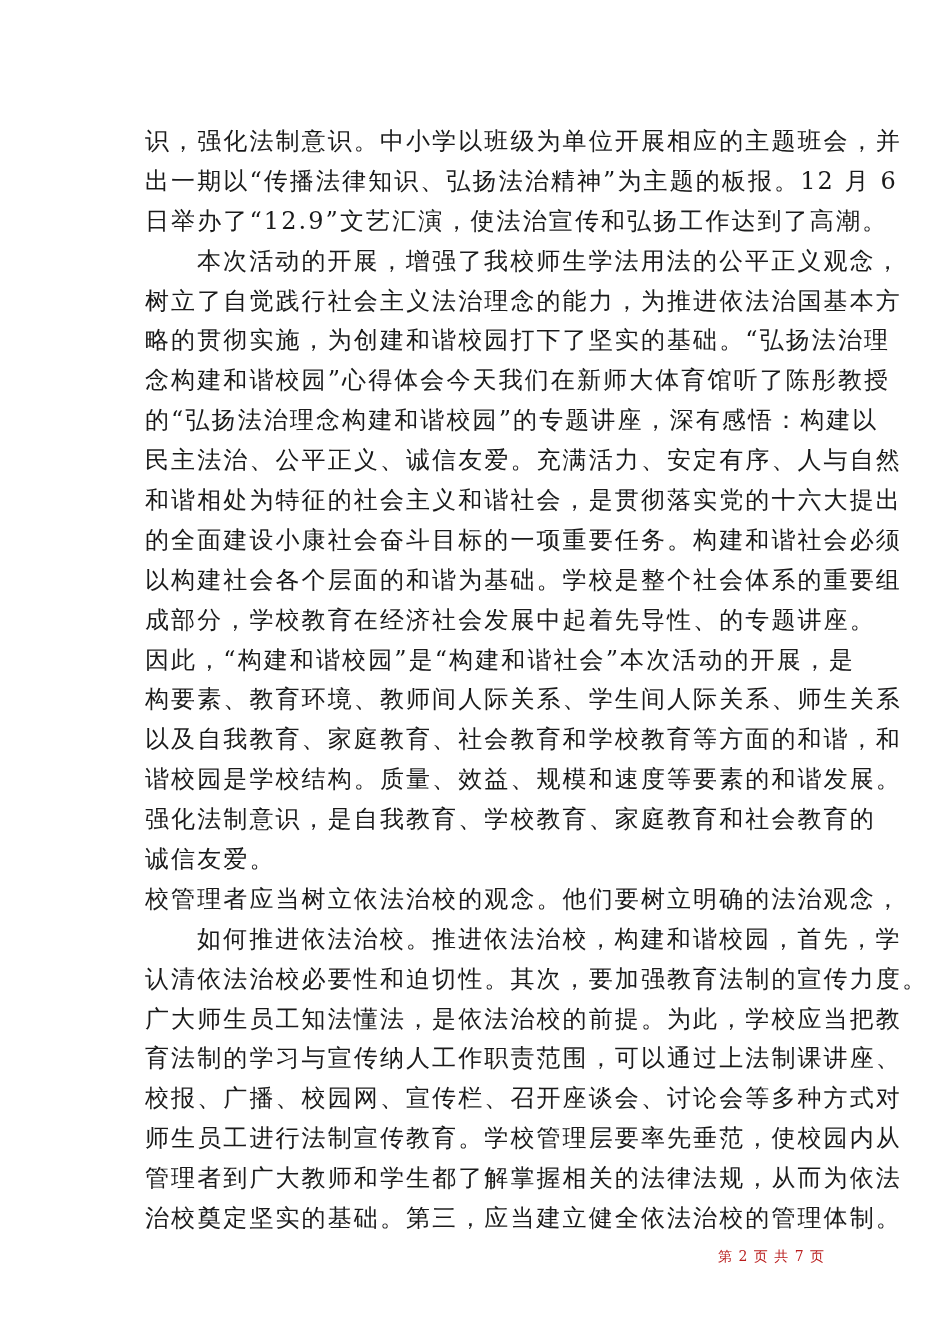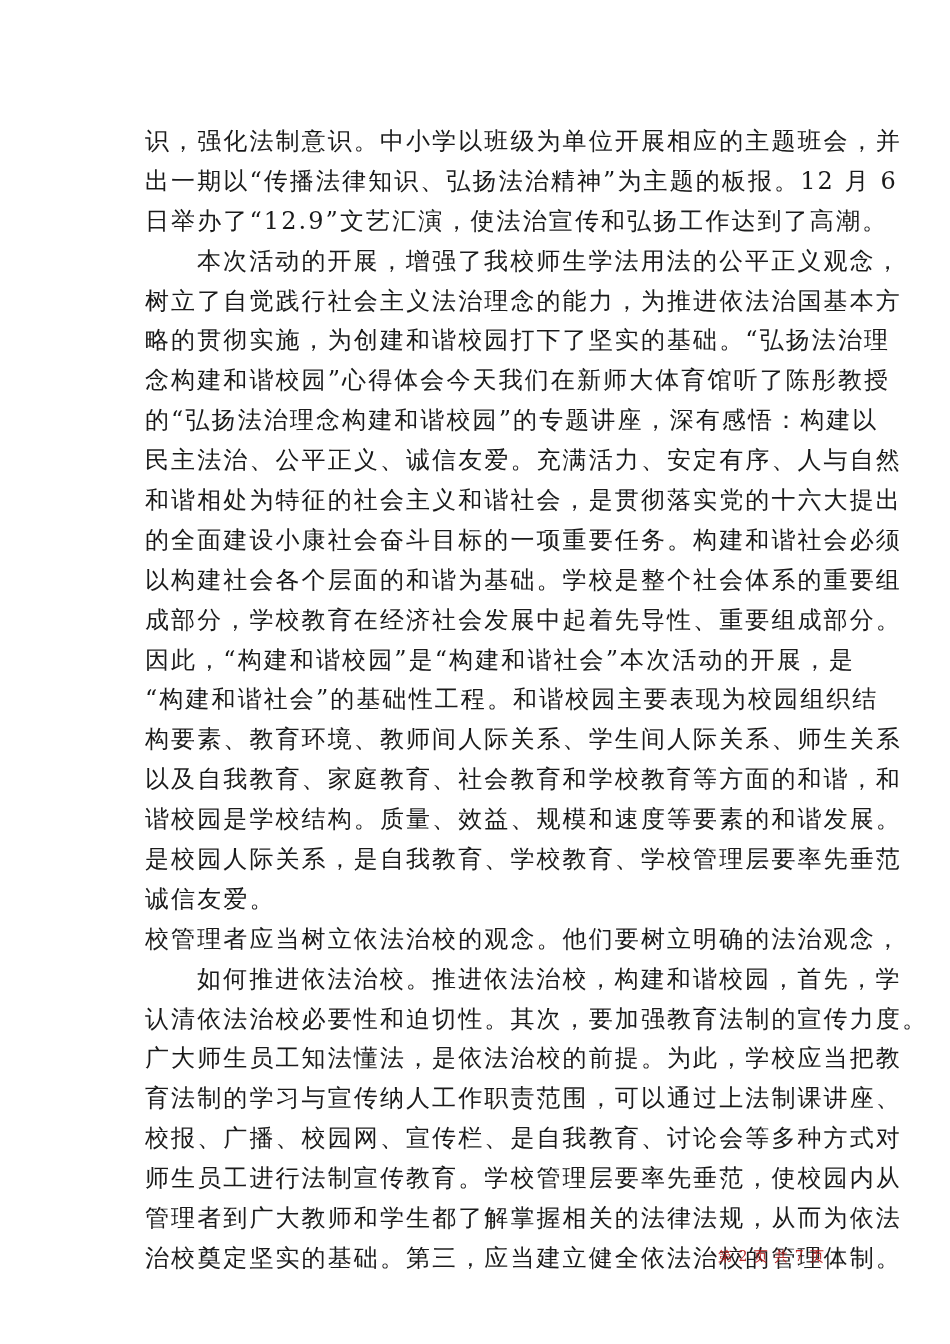--- a/index.html
+++ b/index.html
@@ -36,33 +36,32 @@
     <span class="line">日举办了“12.9”文艺汇演，使法治宣传和弘扬工作达到了高潮。</span>
     <span class="line indent">本次活动的开展，增强了我校师生学法用法的公平正义观念，</span>
     <span class="line">树立了自觉践行社会主义法治理念的能力，为推进依法治国基本方</span>
     <span class="line">略的贯彻实施，为创建和谐校园打下了坚实的基础。“弘扬法治理</span>
     <span class="line">念构建和谐校园”心得体会今天我们在新师大体育馆听了陈彤教授</span>
     <span class="line">的“弘扬法治理念构建和谐校园”的专题讲座，深有感悟：构建以</span>
     <span class="line">民主法治、公平正义、诚信友爱。充满活力、安定有序、人与自然</span>
     <span class="line">和谐相处为特征的社会主义和谐社会，是贯彻落实党的十六大提出</span>
     <span class="line">的全面建设小康社会奋斗目标的一项重要任务。构建和谐社会必须</span>
     <span class="line">以构建社会各个层面的和谐为基础。学校是整个社会体系的重要组</span>
-    <span class="line">成部分，学校教育在经济社会发展中起着先导性、重要组成部分。</span>
+    <span class="line">成部分，学校教育在经济社会发展中起着先导性、的专题讲座。</span>
     <span class="line">因此，“构建和谐校园”是“构建和谐社会”本次活动的开展，是</span>
-    <span class="line">“构建和谐社会”的基础性工程。和谐校园主要表现为校园组织结</span>
     <span class="line">构要素、教育环境、教师间人际关系、学生间人际关系、师生关系</span>
     <span class="line">以及自我教育、家庭教育、社会教育和学校教育等方面的和谐，和</span>
     <span class="line">谐校园是学校结构。质量、效益、规模和速度等要素的和谐发展。</span>
-    <span class="line">是校园人际关系，是自我教育、学校教育、学校管理层要率先垂范</span>
+    <span class="line">强化法制意识，是自我教育、学校教育、家庭教育和社会教育的</span>
     <span class="line">诚信友爱。</span>
     <span class="line">校管理者应当树立依法治校的观念。他们要树立明确的法治观念，</span>
     <span class="line indent">如何推进依法治校。推进依法治校，构建和谐校园，首先，学</span>
     <span class="line">认清依法治校必要性和迫切性。其次，要加强教育法制的宣传力度。</span>
     <span class="line">广大师生员工知法懂法，是依法治校的前提。为此，学校应当把教</span>
     <span class="line">育法制的学习与宣传纳人工作职责范围，可以通过上法制课讲座、</span>
-    <span class="line">校报、广播、校园网、宣传栏、是自我教育、讨论会等多种方式对</span>
+    <span class="line">校报、广播、校园网、宣传栏、召开座谈会、讨论会等多种方式对</span>
     <span class="line">师生员工进行法制宣传教育。学校管理层要率先垂范，使校园内从</span>
     <span class="line">管理者到广大教师和学生都了解掌握相关的法律法规，从而为依法</span>
     <span class="line">治校奠定坚实的基础。第三，应当建立健全依法治校的管理体制。</span>
   </div>
 
   <div class="footer">第 2 页 共 7 页</div>
 </div>
 
 </body></html>

